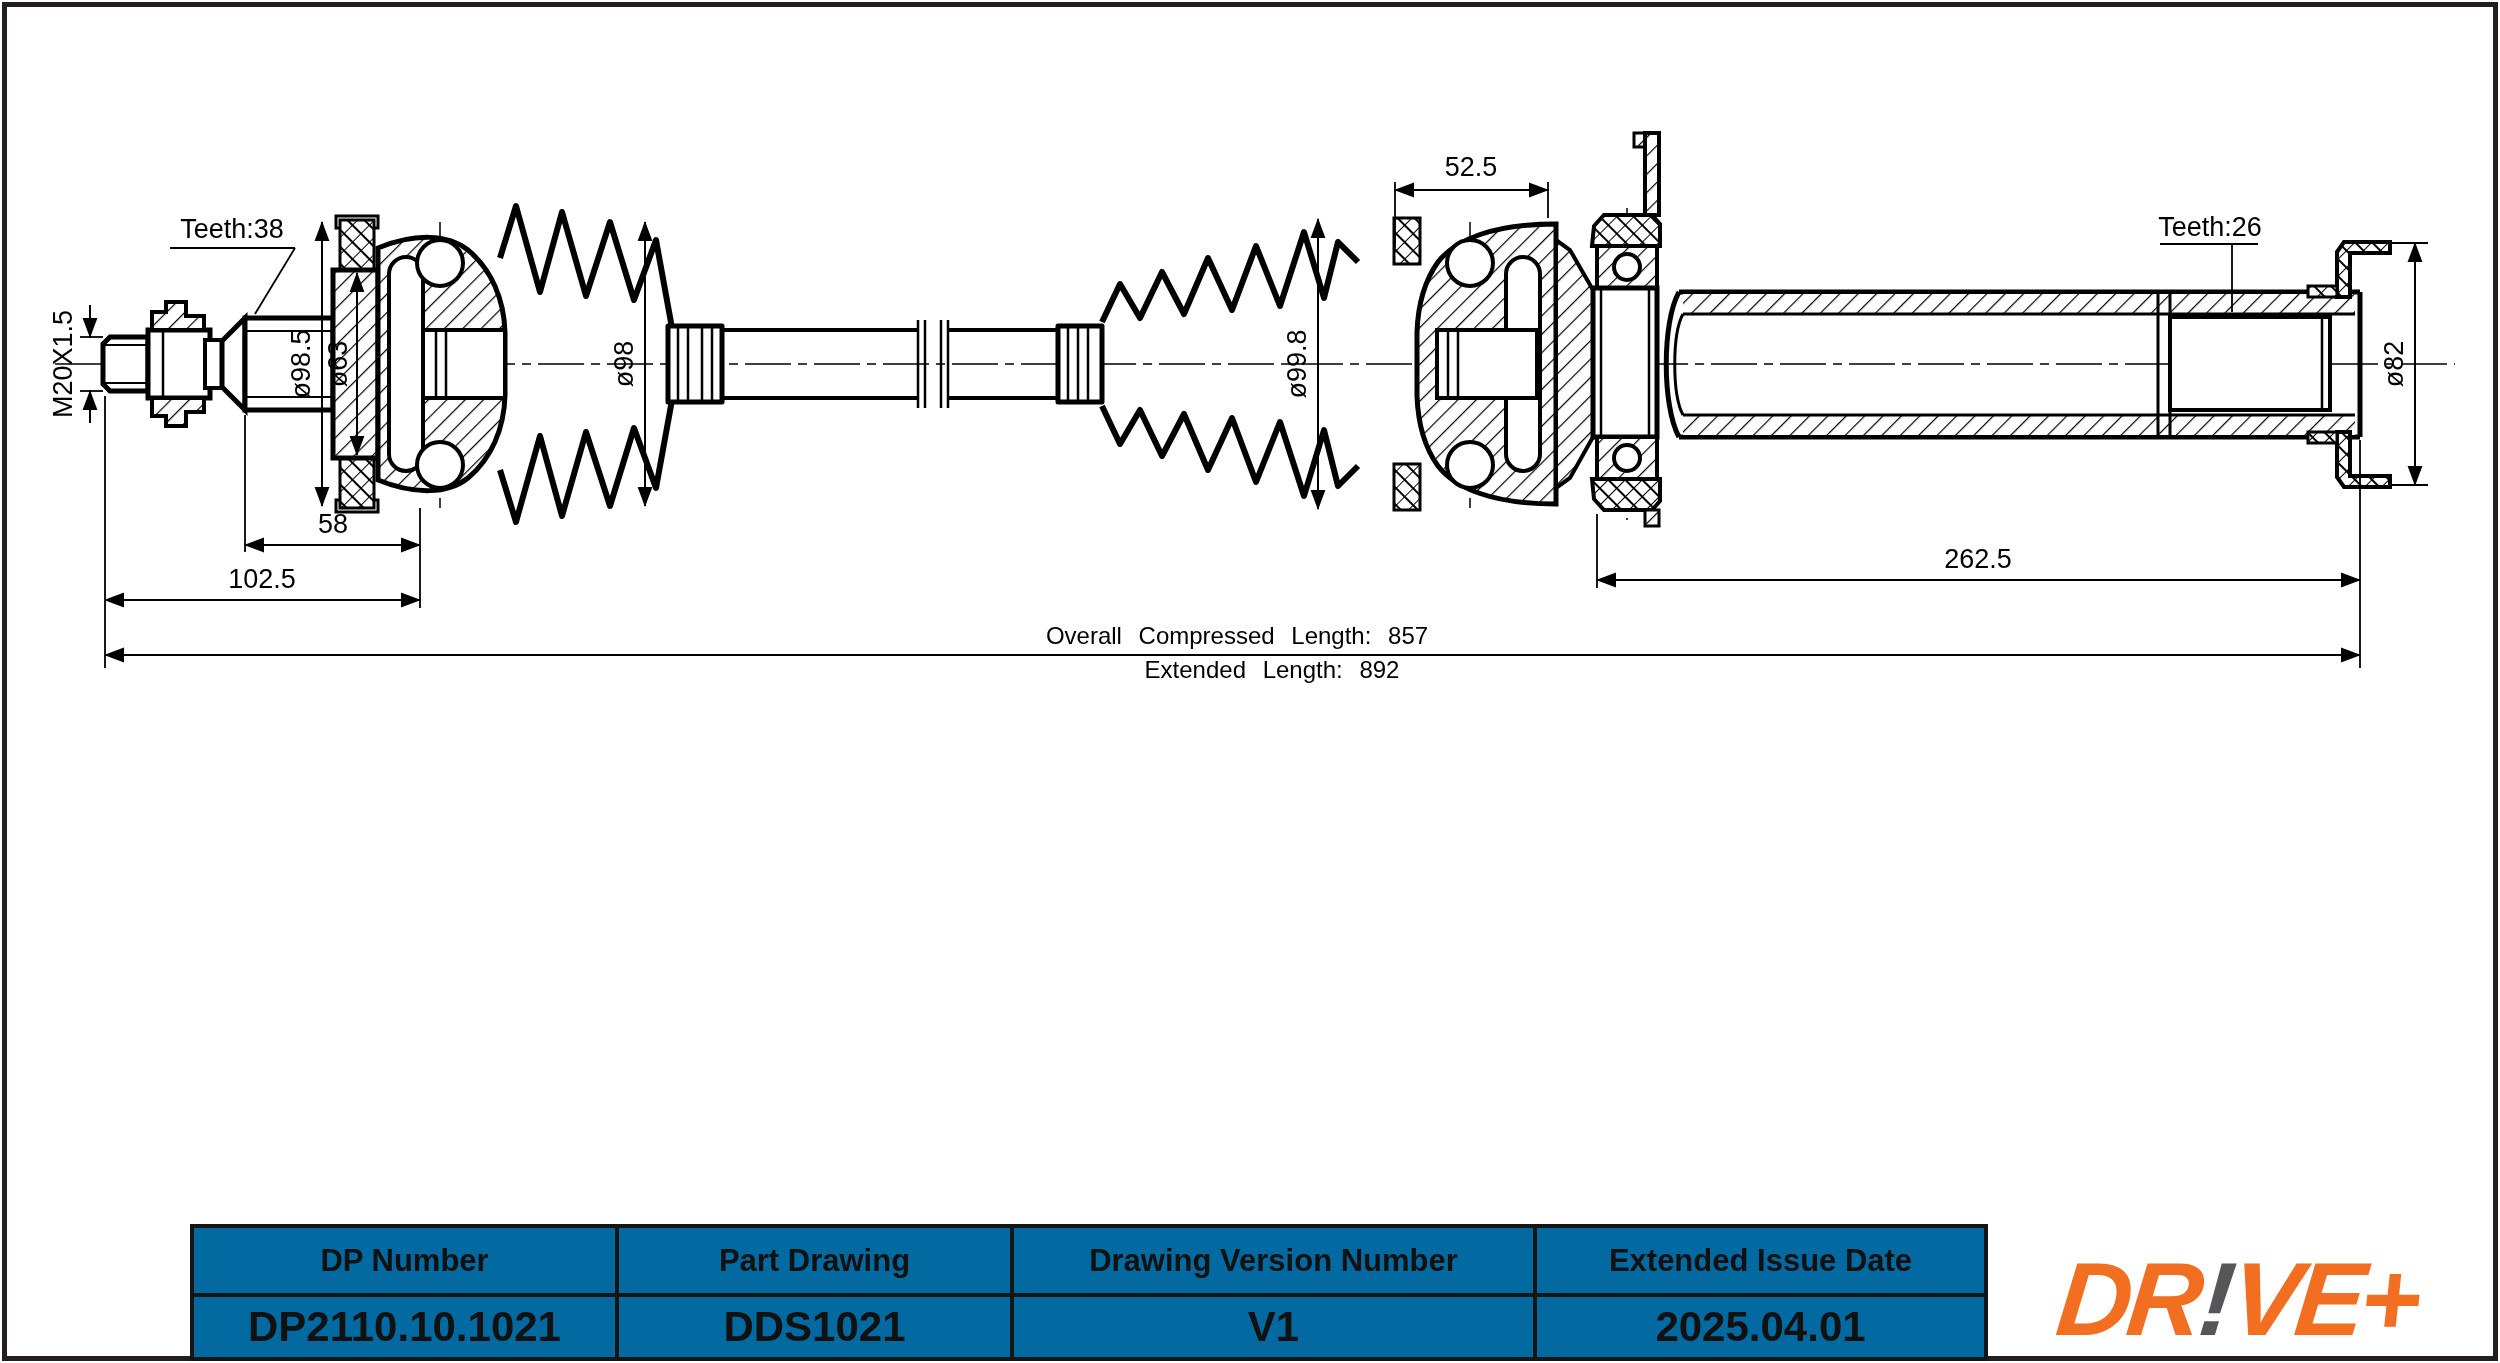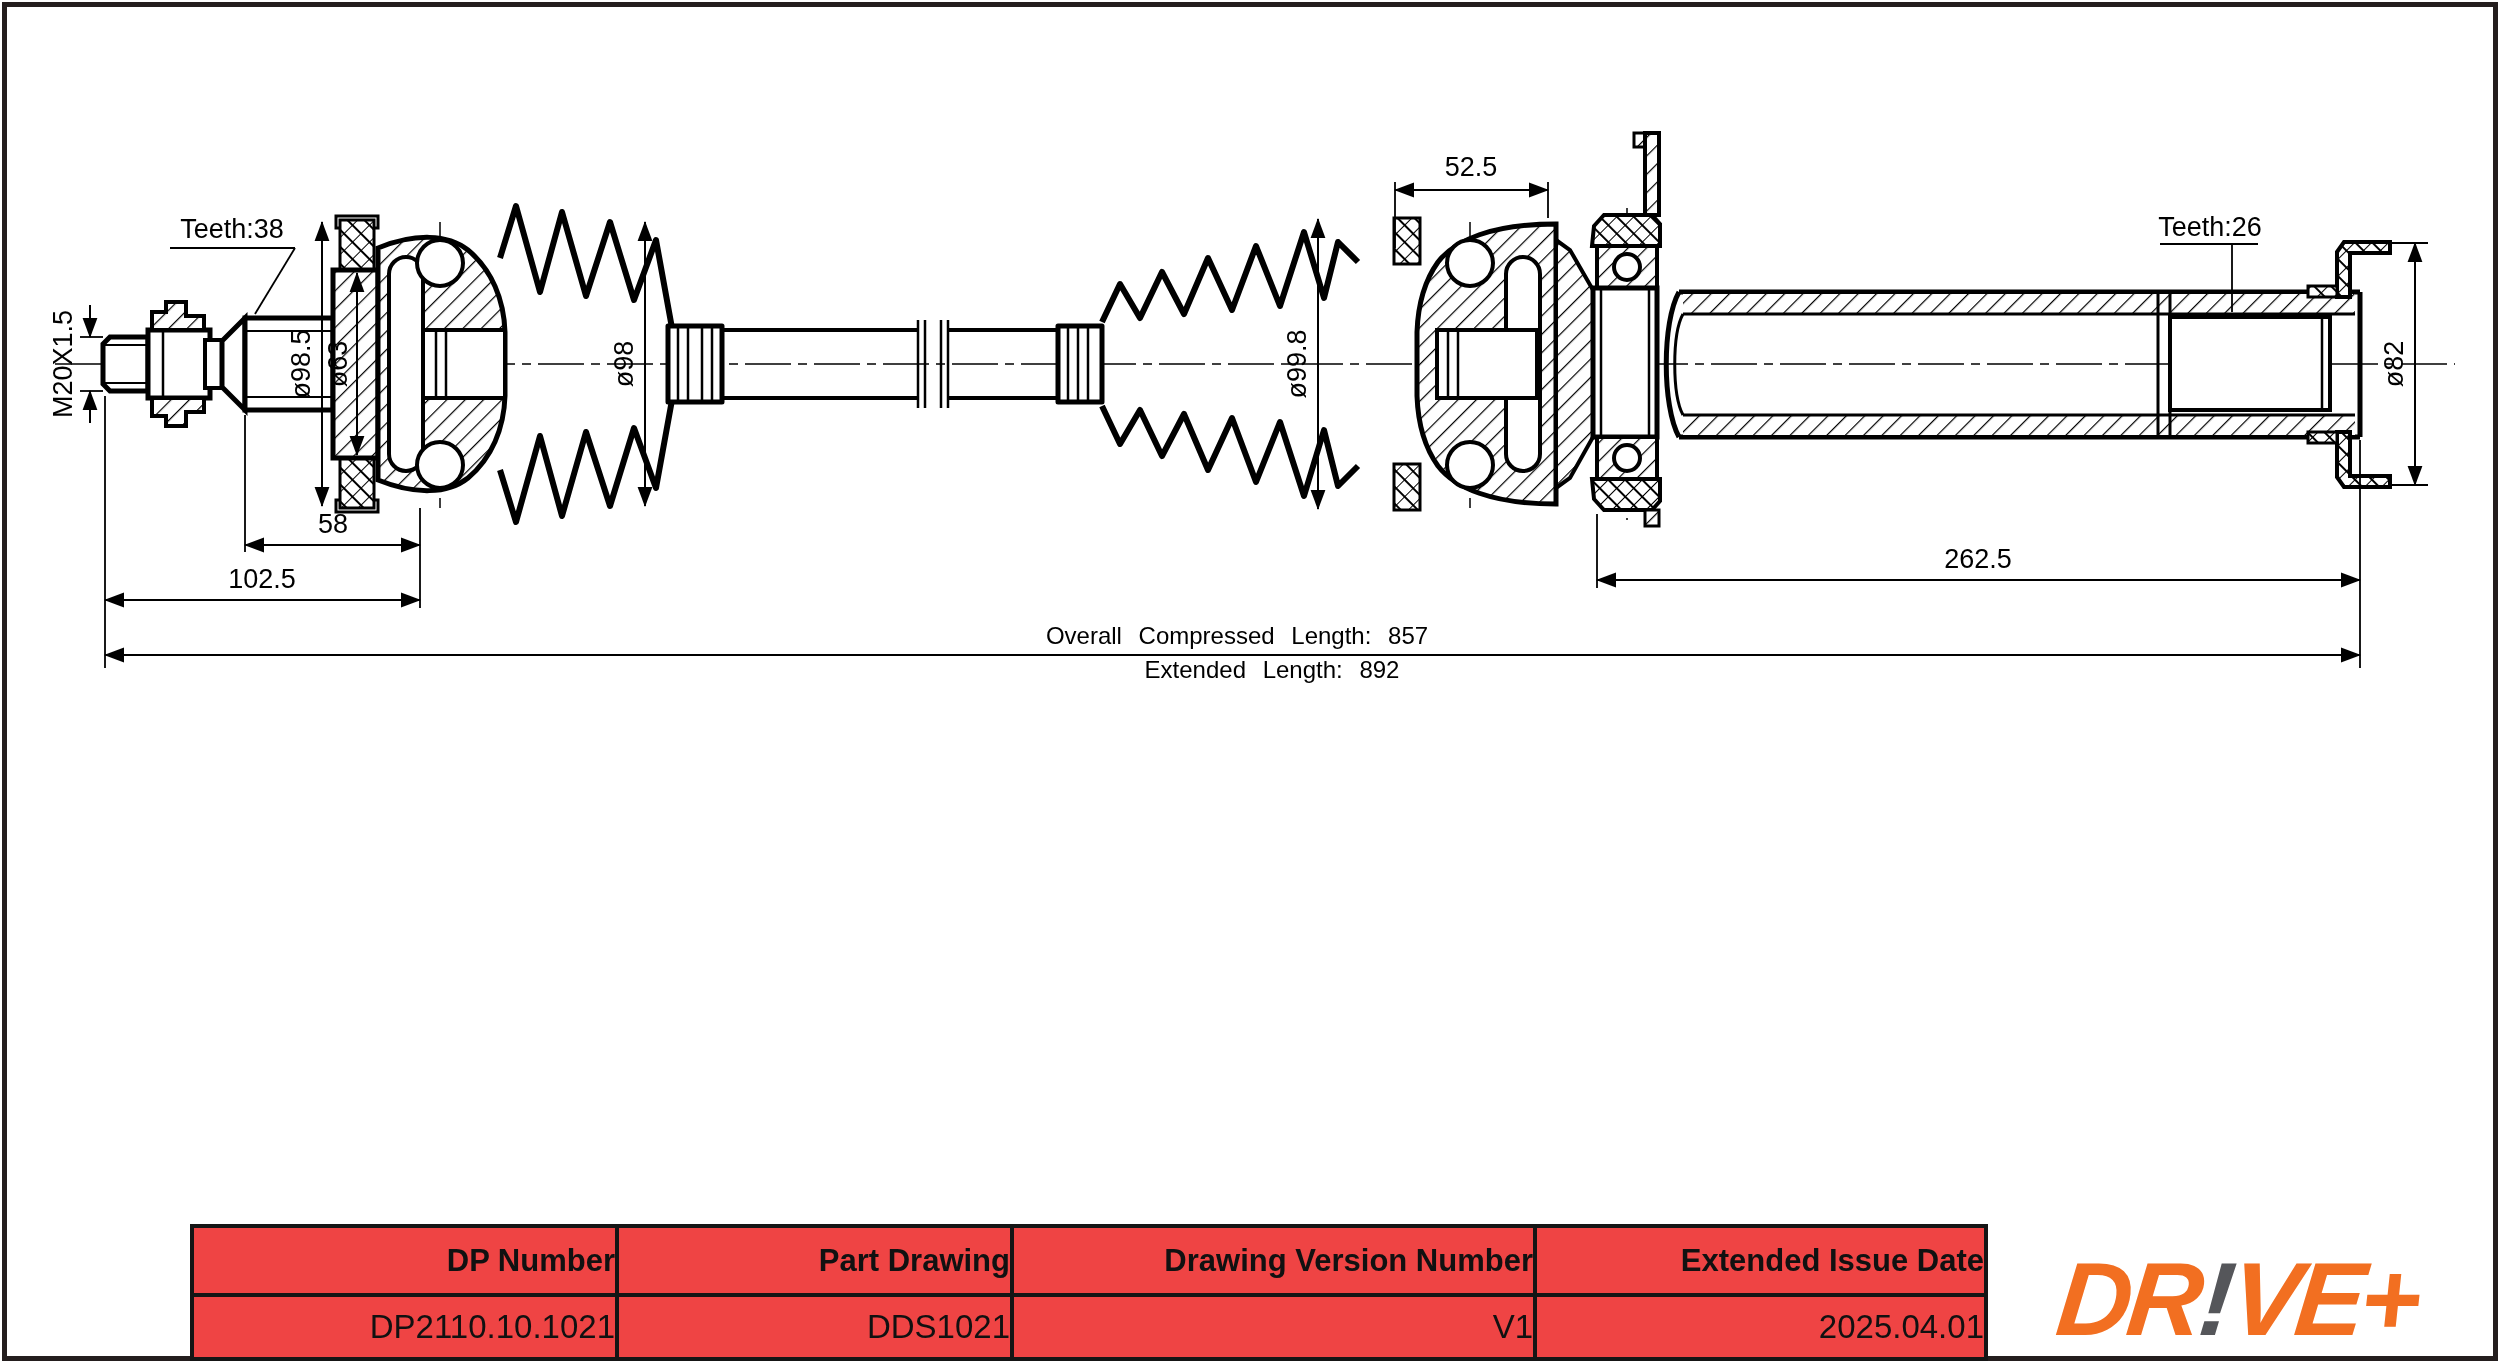--- a/index.html
+++ b/index.html
@@ -6,24 +6,24 @@
   .page{position:relative;width:2500px;height:1363px;background:#ffffff;overflow:hidden;
         font-family:"Liberation Sans",sans-serif;}
   .frame{position:absolute;left:2px;top:2px;right:2px;bottom:2px;border:5px solid #241e1e;pointer-events:none;}
   svg{position:absolute;left:0;top:0;}
   svg text{font-family:"Liberation Sans",sans-serif;fill:#000;}
   .dimtxt{font-size:27px;}
   .ovtxt{font-size:24px;word-spacing:10px;}
 
   
   .tblock{position:absolute;left:190px;top:1224px;border-collapse:collapse;table-layout:fixed;}
-  .tblock td,.tblock th{border:4px solid #151515;text-align:right;vertical-align:middle;
-        background:#ef4444;padding:0;font-family:"Liberation Sans",sans-serif;color:#111;}
+  .tblock td,.tblock th{border:4px solid #151515;text-align:center;vertical-align:middle;
+        background:#0369a1;padding:0;font-family:"Liberation Sans",sans-serif;color:#111;}
   .tblock th{font-size:31px;font-weight:bold;height:65px;}
-  .tblock td{font-size:33px;font-weight:normal;height:60px;}
+  .tblock td{font-size:42px;font-weight:bold;height:60px;}
 
   
   .logo{position:absolute;left:1992px;top:1244px;width:490px;height:110px;
         display:flex;align-items:center;justify-content:center;
         font-style:italic;font-weight:900;font-size:104px;letter-spacing:-5px;
         transform:skewX(-6deg);white-space:nowrap;}
   .logo .o{color:#F26F21;}
   .logo .g{color:#55565A;padding:0 2px;}
 </style>
 </head>

